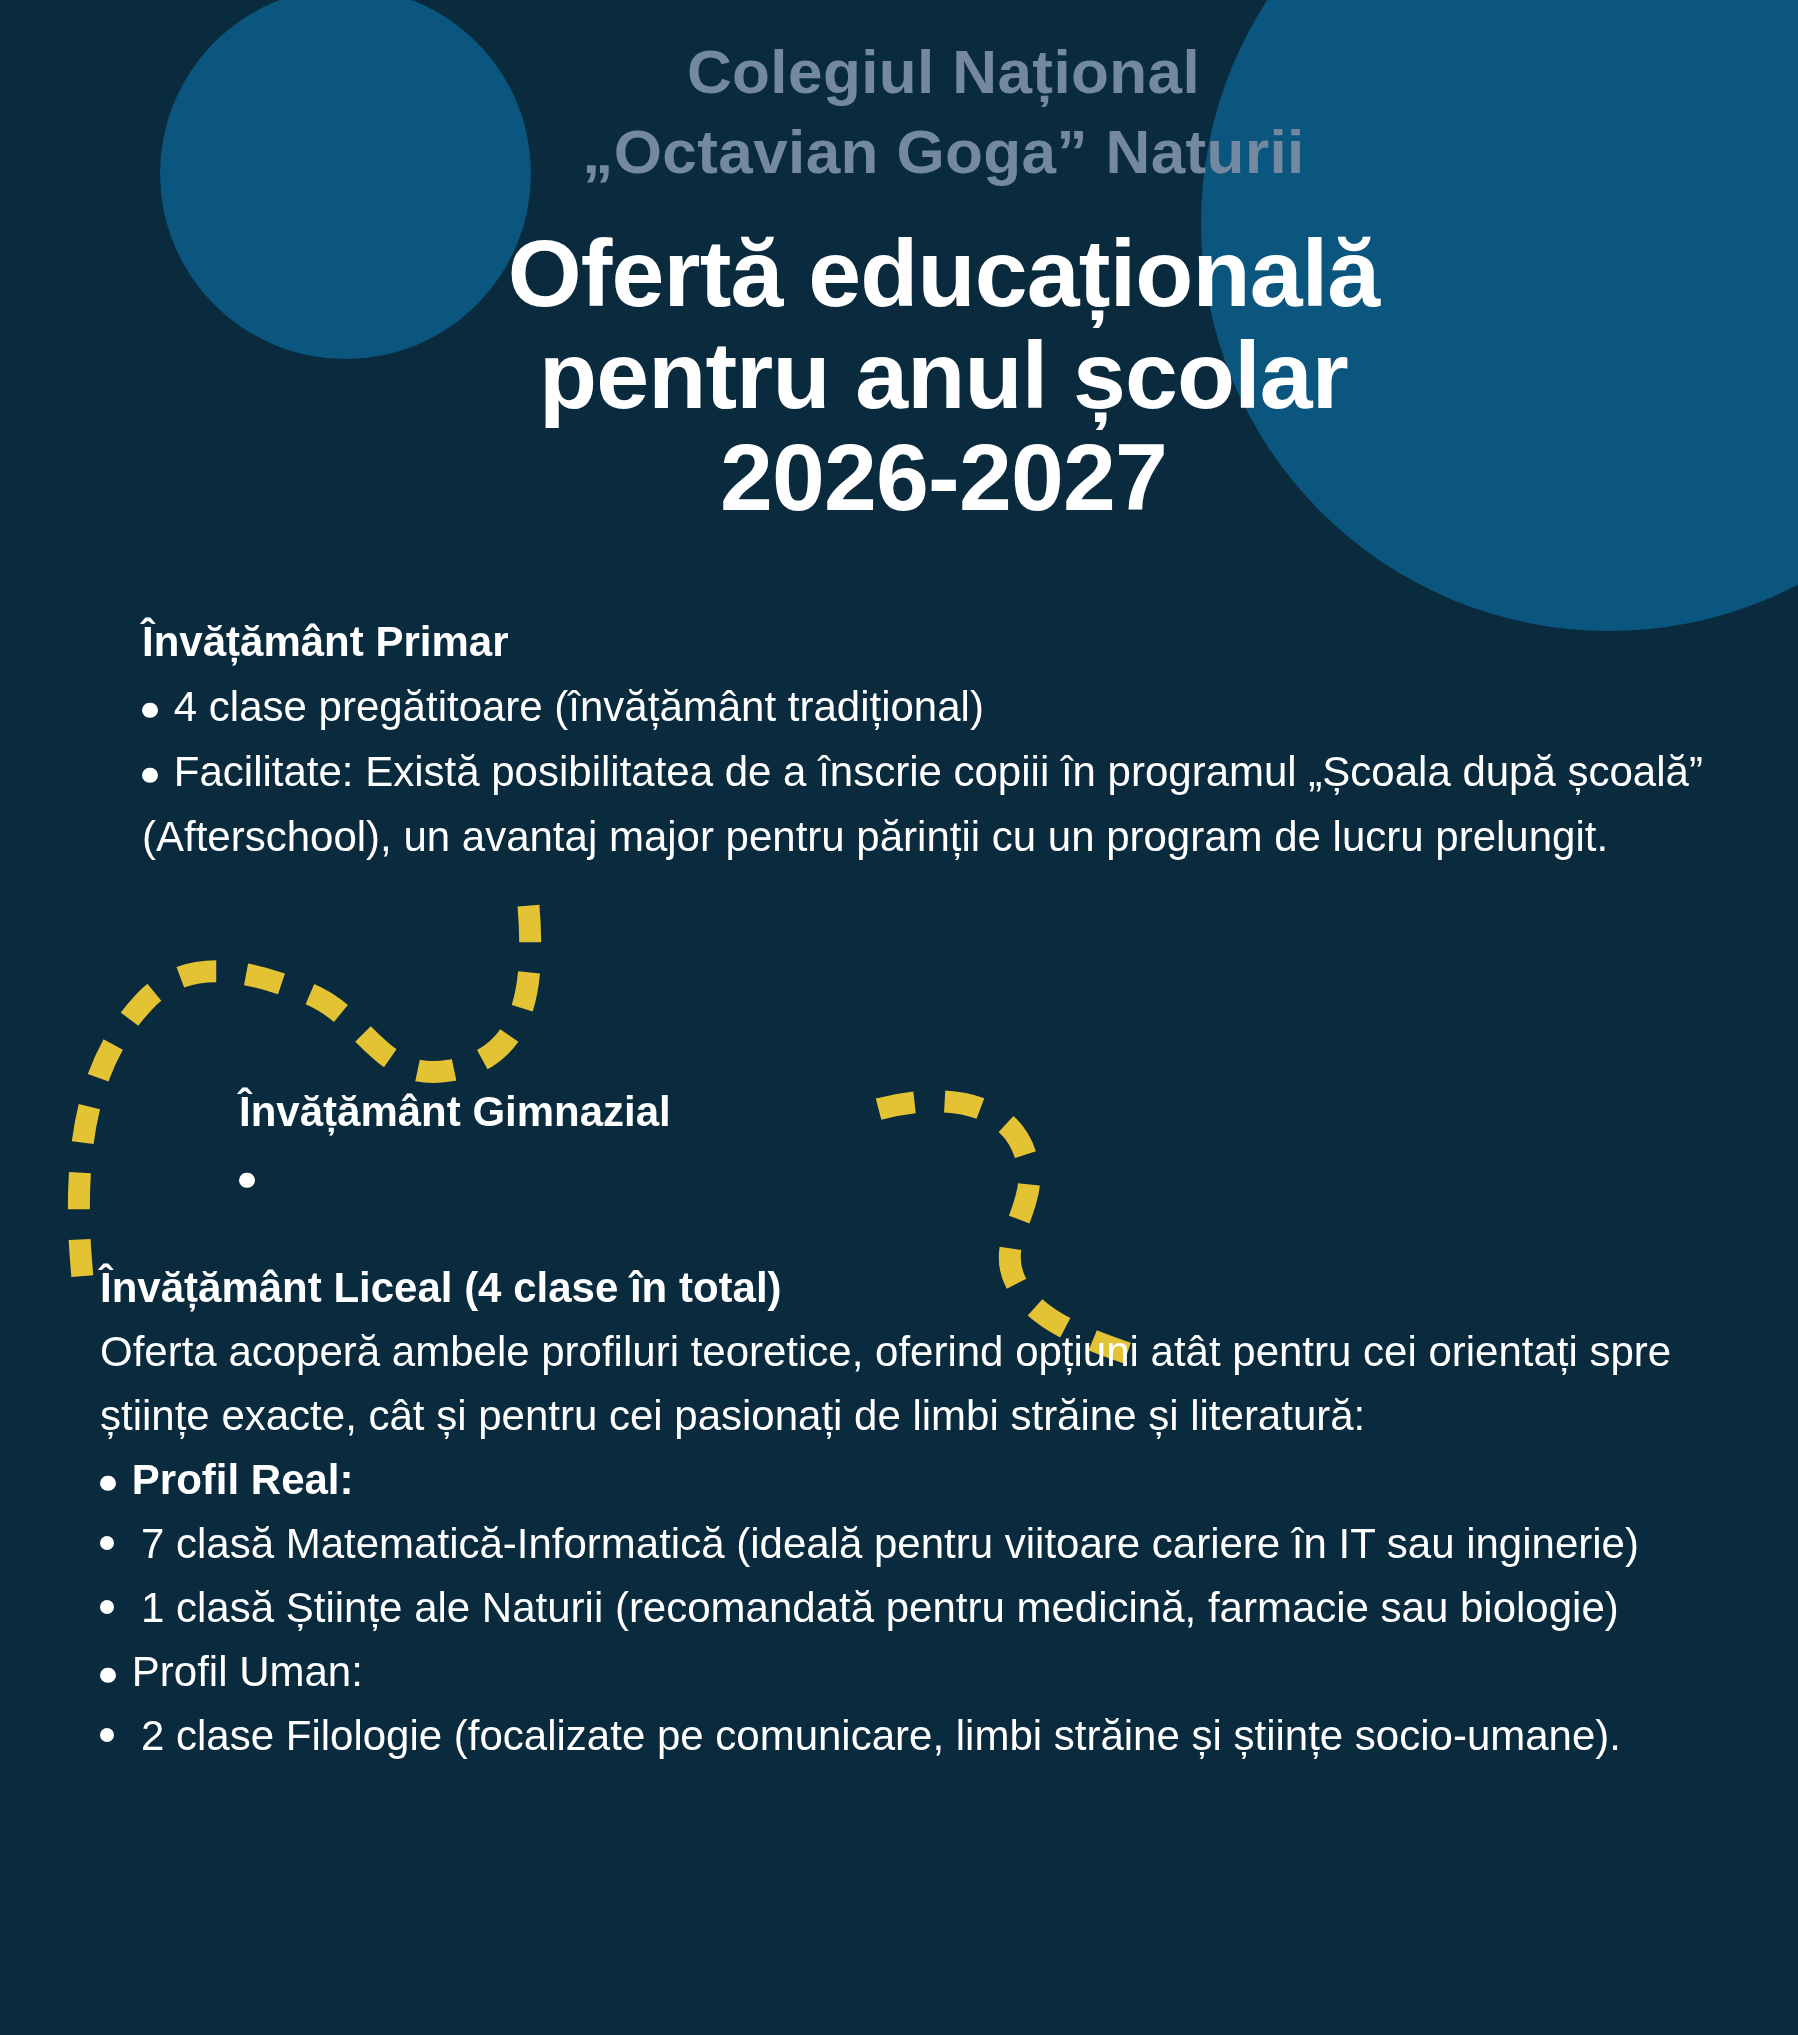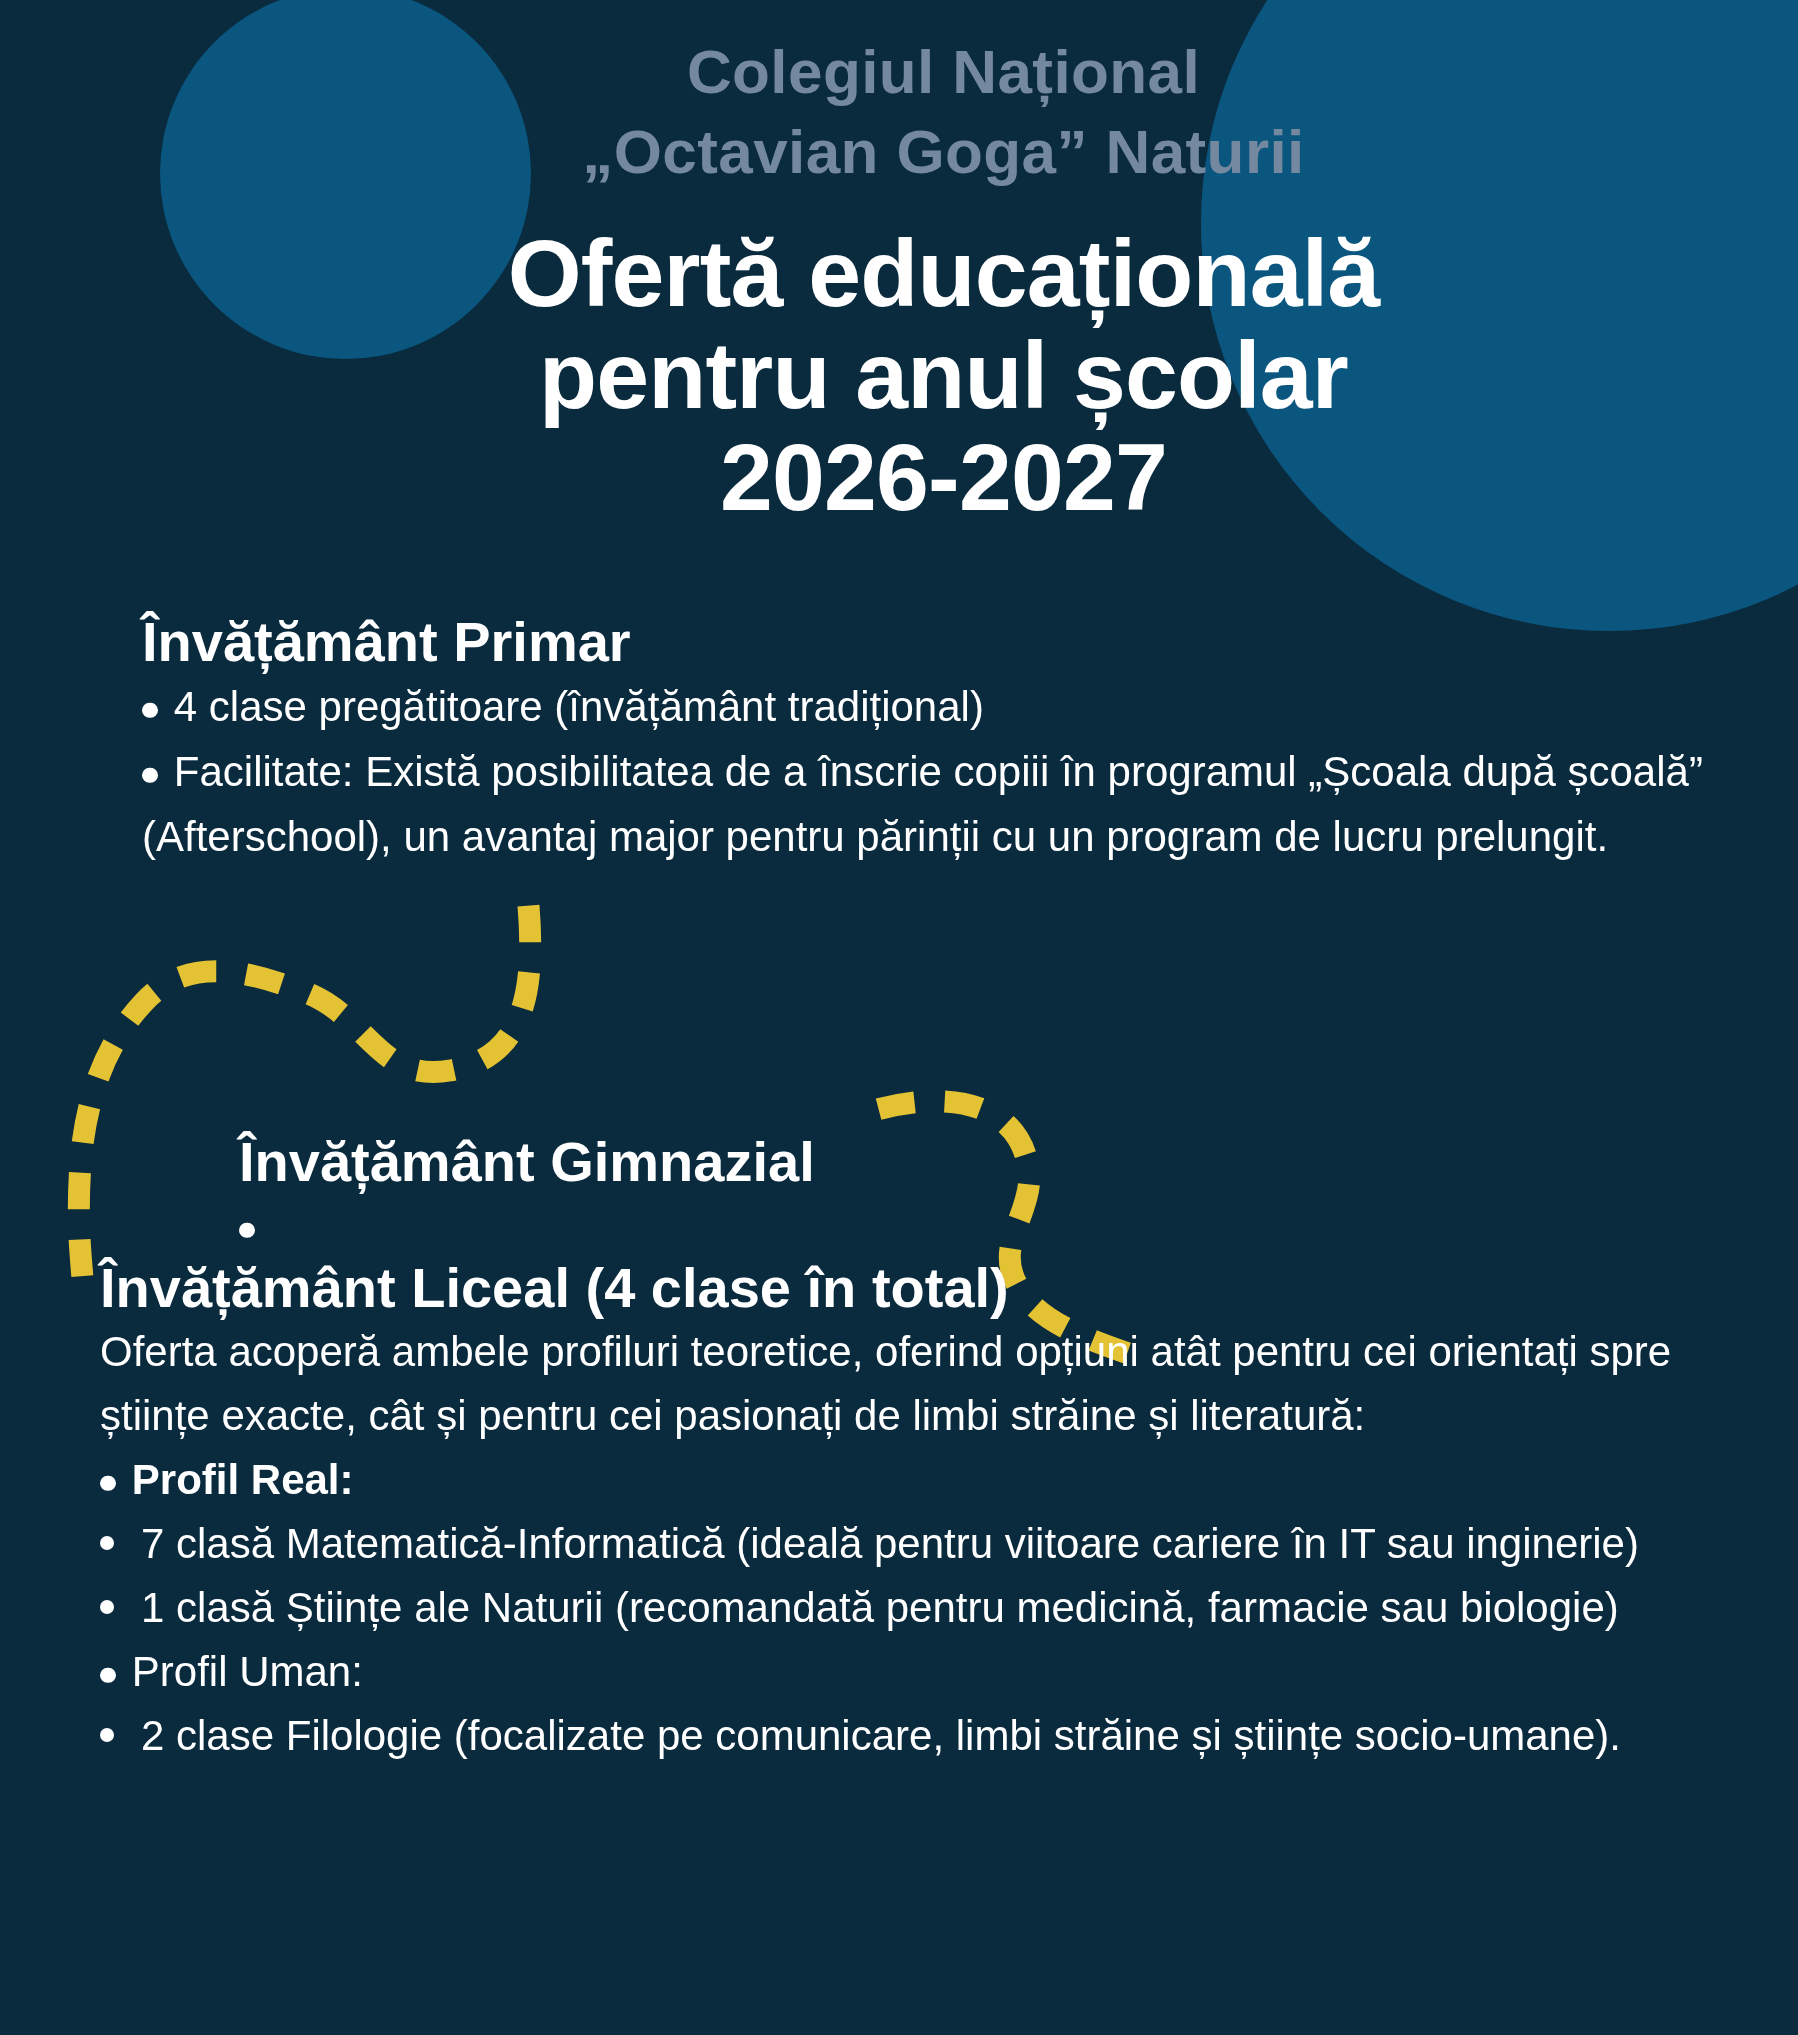--- a/index.html
+++ b/index.html
@@ -15,23 +15,23 @@
   #decor-svg{position:absolute;left:0;top:0;width:1799px;height:2544px;z-index:1;pointer-events:none;}
   
   .layer{position:absolute;z-index:2;padding-left:44px;}
   #school-name{left:0;top:32px;width:1799px;text-align:center;
     font-weight:700;font-size:62px;line-height:80px;color:#74899f;letter-spacing:0.4px;}
   #main-title{left:0;top:222px;width:1799px;text-align:center;
     font-weight:700;font-size:95px;line-height:102px;color:#ffffff;letter-spacing:-0.8px;}
   
   .sec{position:absolute;z-index:2;font-size:42px;line-height:65px;font-weight:400;}
   #sec-primar{left:142px;top:609px;width:1612px;}
-  #sec-gimnazial{left:239px;top:1129px;width:1384px;}
+  #sec-gimnazial{left:239px;top:1079px;width:1384px;}
   #sec-liceal{left:100px;top:1256px;width:1689px;line-height:64px;}
-  .h{font-weight:700;font-size:56px;}
+  .h{font-weight:700;font-size:42px;}
   .strong{font-weight:700;}
   .dot{display:inline-block;width:15.5px;height:15.5px;border-radius:50%;background:#ffffff;
        margin-right:16.3px;transform:translateY(-3.3px);}
   .sub{position:relative;padding-left:41px;}
   .sub .dot{position:absolute;left:0;top:24.4px;width:14px;height:14px;margin:0;transform:none;}
   svg{display:block;}
 </style>
 </head>
 <body>
 

